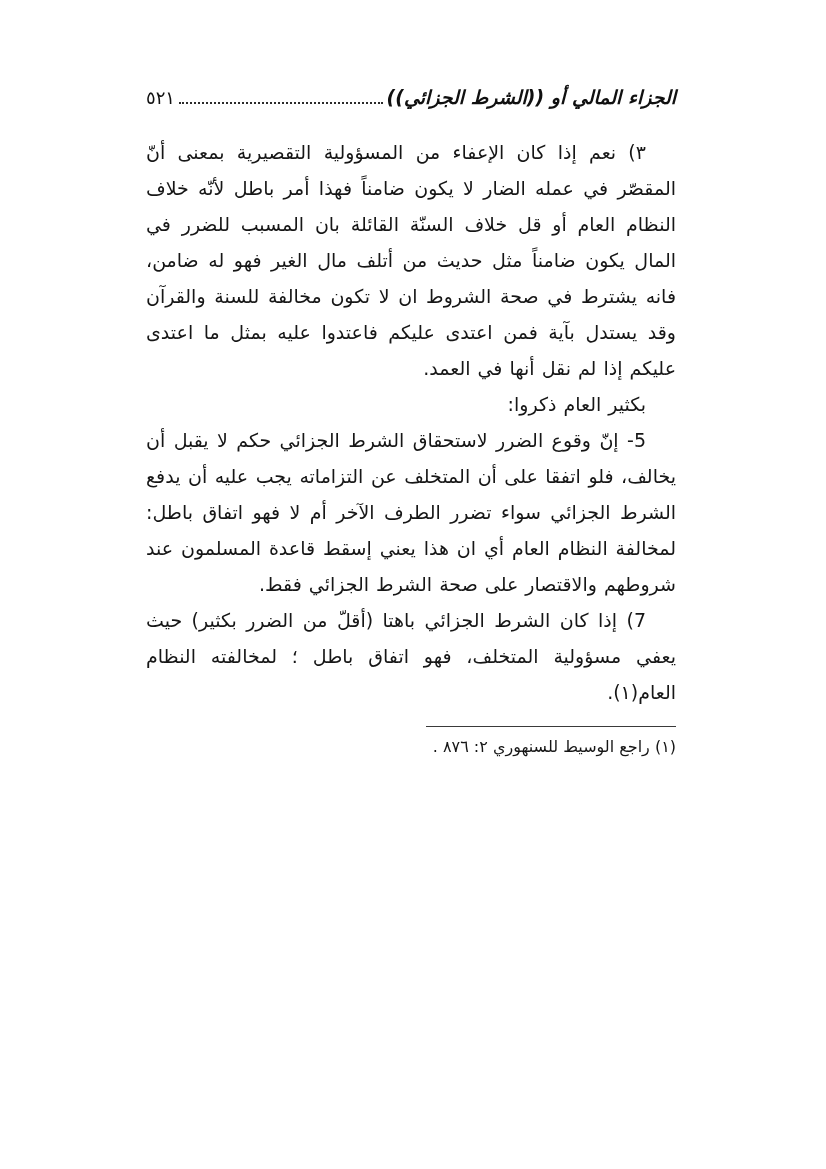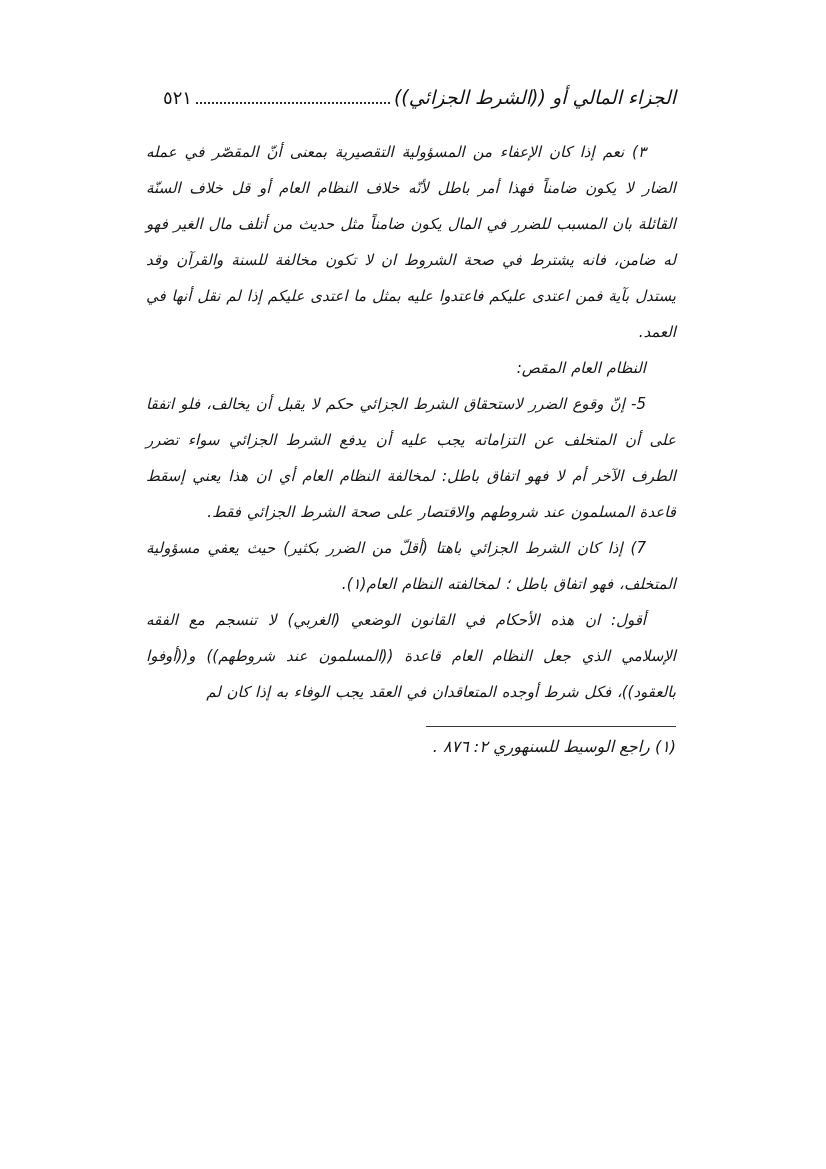--- a/index.html
+++ b/index.html
@@ -20,52 +20,49 @@
     overflow: hidden;
   }
   
   .page-header {
     display: flex;
     align-items: baseline;
     margin-bottom: 26px;
   }
   .header-title {
     font-size: 19px;
-    font-weight: normal;
+    font-weight: bold;
     font-style: italic;
     white-space: nowrap;
     color: #101010;
   }
   .dot-leader {
     flex: 1;
     margin: 0 4px;
     height: 0.72em;
     border-bottom: 2px dotted #2a2a2a;
   }
   .page-number {
     font-size: 18px;
     white-space: nowrap;
     color: #101010;
-    margin-left: 17px;
   }
   
   .page-body p {
     margin: 0;
-    font-size: 15px;
+    font-size: 19px;
     line-height: 36px;
     text-align: justify;
     text-align-last: right;
     text-indent: 30px;
     word-spacing: 1px;
-    font-style: italic;
   }
   
   .footnote {
     margin-top: 16px;
-    font-style: italic;
   }
   .footnote-rule {
     width: 250px;
     border-top: 1px solid #3a3a3a;
     margin-bottom: 6px;
   }
   .footnote-text {
     margin: 0;
     font-size: 16px;
     line-height: 28px;
@@ -78,24 +75,23 @@
 <div class="page">
 
   <header class="page-header">
     <span class="header-title">الجزاء المالي أو ((الشرط الجزائي))</span>
     <span class="dot-leader"></span>
     <span class="page-number">٥٢١</span>
   </header>
 
   <main class="page-body">
     <p>٣) نعم إذا كان الإعفاء من المسؤولية التقصيرية بمعنى أنّ المقصّر في عمله الضار لا يكون ضامناً فهذا أمر باطل لأنّه خلاف النظام العام أو قل خلاف السنّة القائلة بان المسبب للضرر في المال يكون ضامناً مثل حديث من أتلف مال الغير فهو له ضامن، فانه يشترط في صحة الشروط ان لا تكون مخالفة للسنة والقرآن وقد يستدل بآية فمن اعتدى عليكم فاعتدوا عليه بمثل ما اعتدى عليكم إذا لم نقل أنها في العمد.</p>
-    <p>النظام العام المقص:</p>
+    <p>بكثير العام ذكروا:</p>
     <p>5- إنّ وقوع الضرر لاستحقاق الشرط الجزائي حكم لا يقبل أن يخالف، فلو اتفقا على أن المتخلف عن التزاماته يجب عليه أن يدفع الشرط الجزائي سواء تضرر الطرف الآخر أم لا فهو اتفاق باطل: لمخالفة النظام العام أي ان هذا يعني إسقط قاعدة المسلمون عند شروطهم والاقتصار على صحة الشرط الجزائي فقط.</p>
     <p>7) إذا كان الشرط الجزائي باهتا (أقلّ من الضرر بكثير) حيث يعفي مسؤولية المتخلف، فهو اتفاق باطل ؛ لمخالفته النظام العام(١).</p>
-    <p>أقول: ان هذه الأحكام في القانون الوضعي (الغربي) لا تنسجم مع الفقه الإسلامي الذي جعل النظام العام قاعدة ((المسلمون عند شروطهم)) و((أوفوا بالعقود))، فكل شرط أوجده المتعاقدان في العقد يجب الوفاء به إذا كان لم</p>
   </main>
 
   <footer class="footnote">
     <div class="footnote-rule"></div>
     <p class="footnote-text">(١) راجع الوسيط للسنهوري ٢: ٨٧٦ .</p>
   </footer>
 
 </div>
 
 </body></html>

